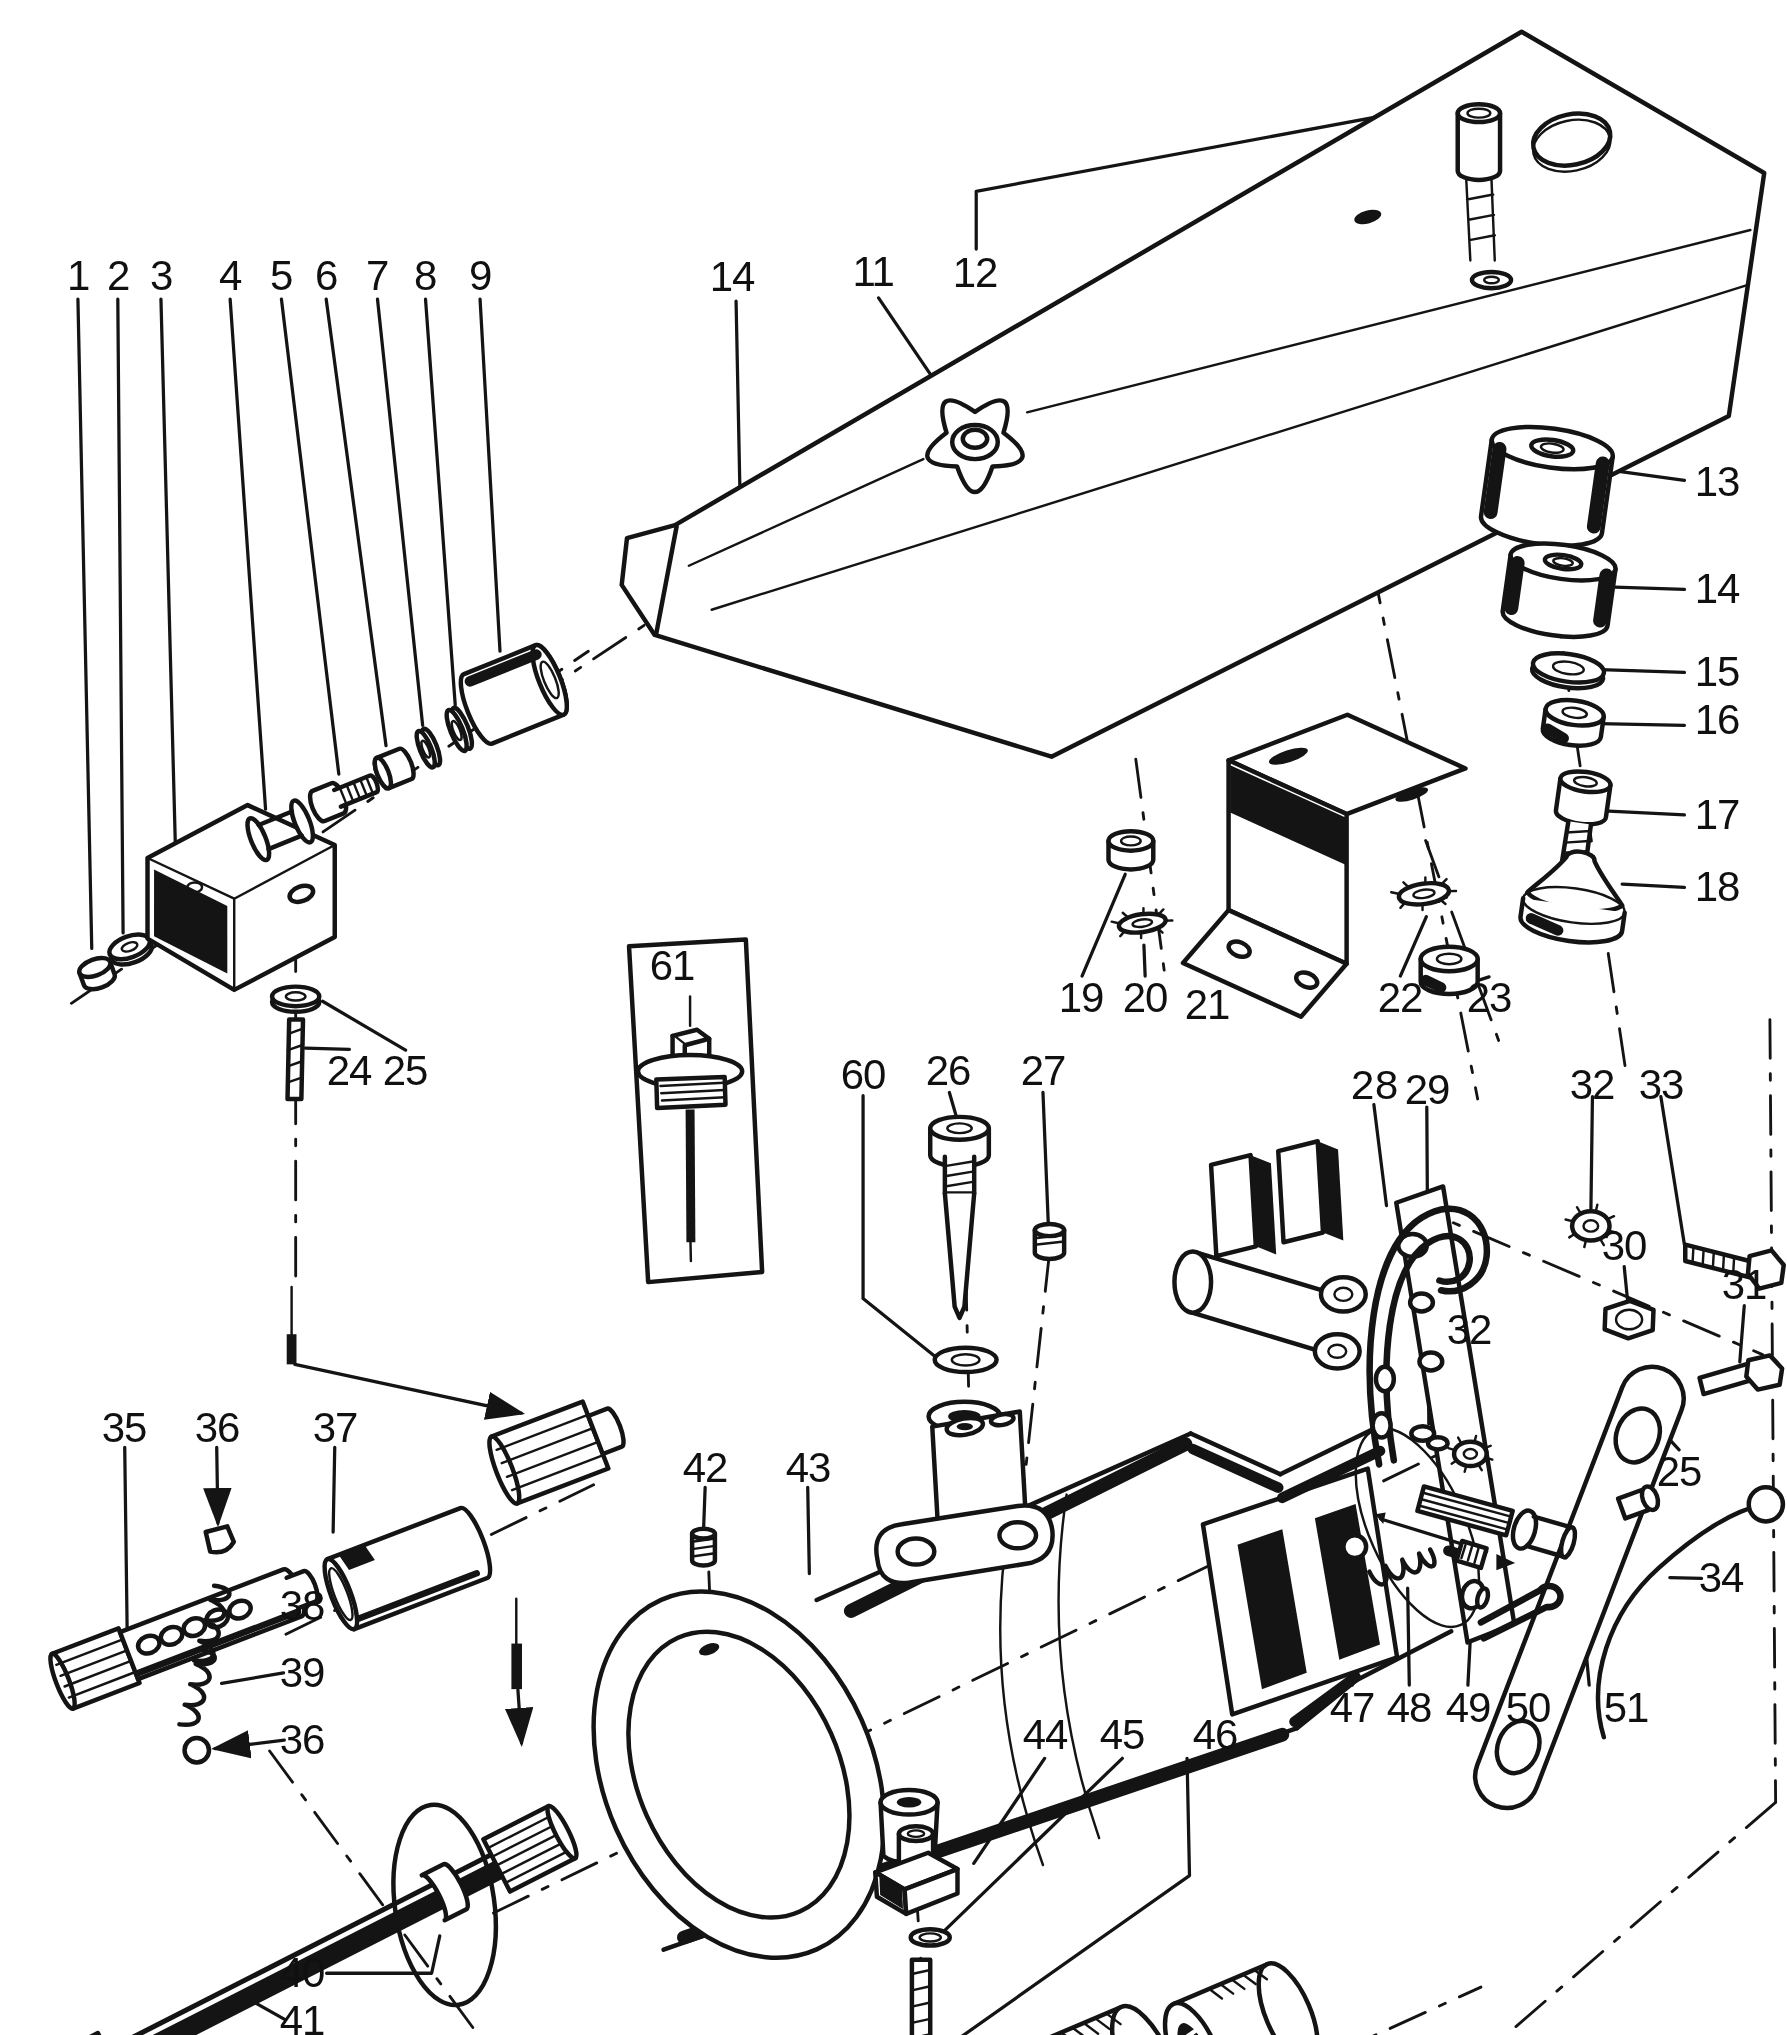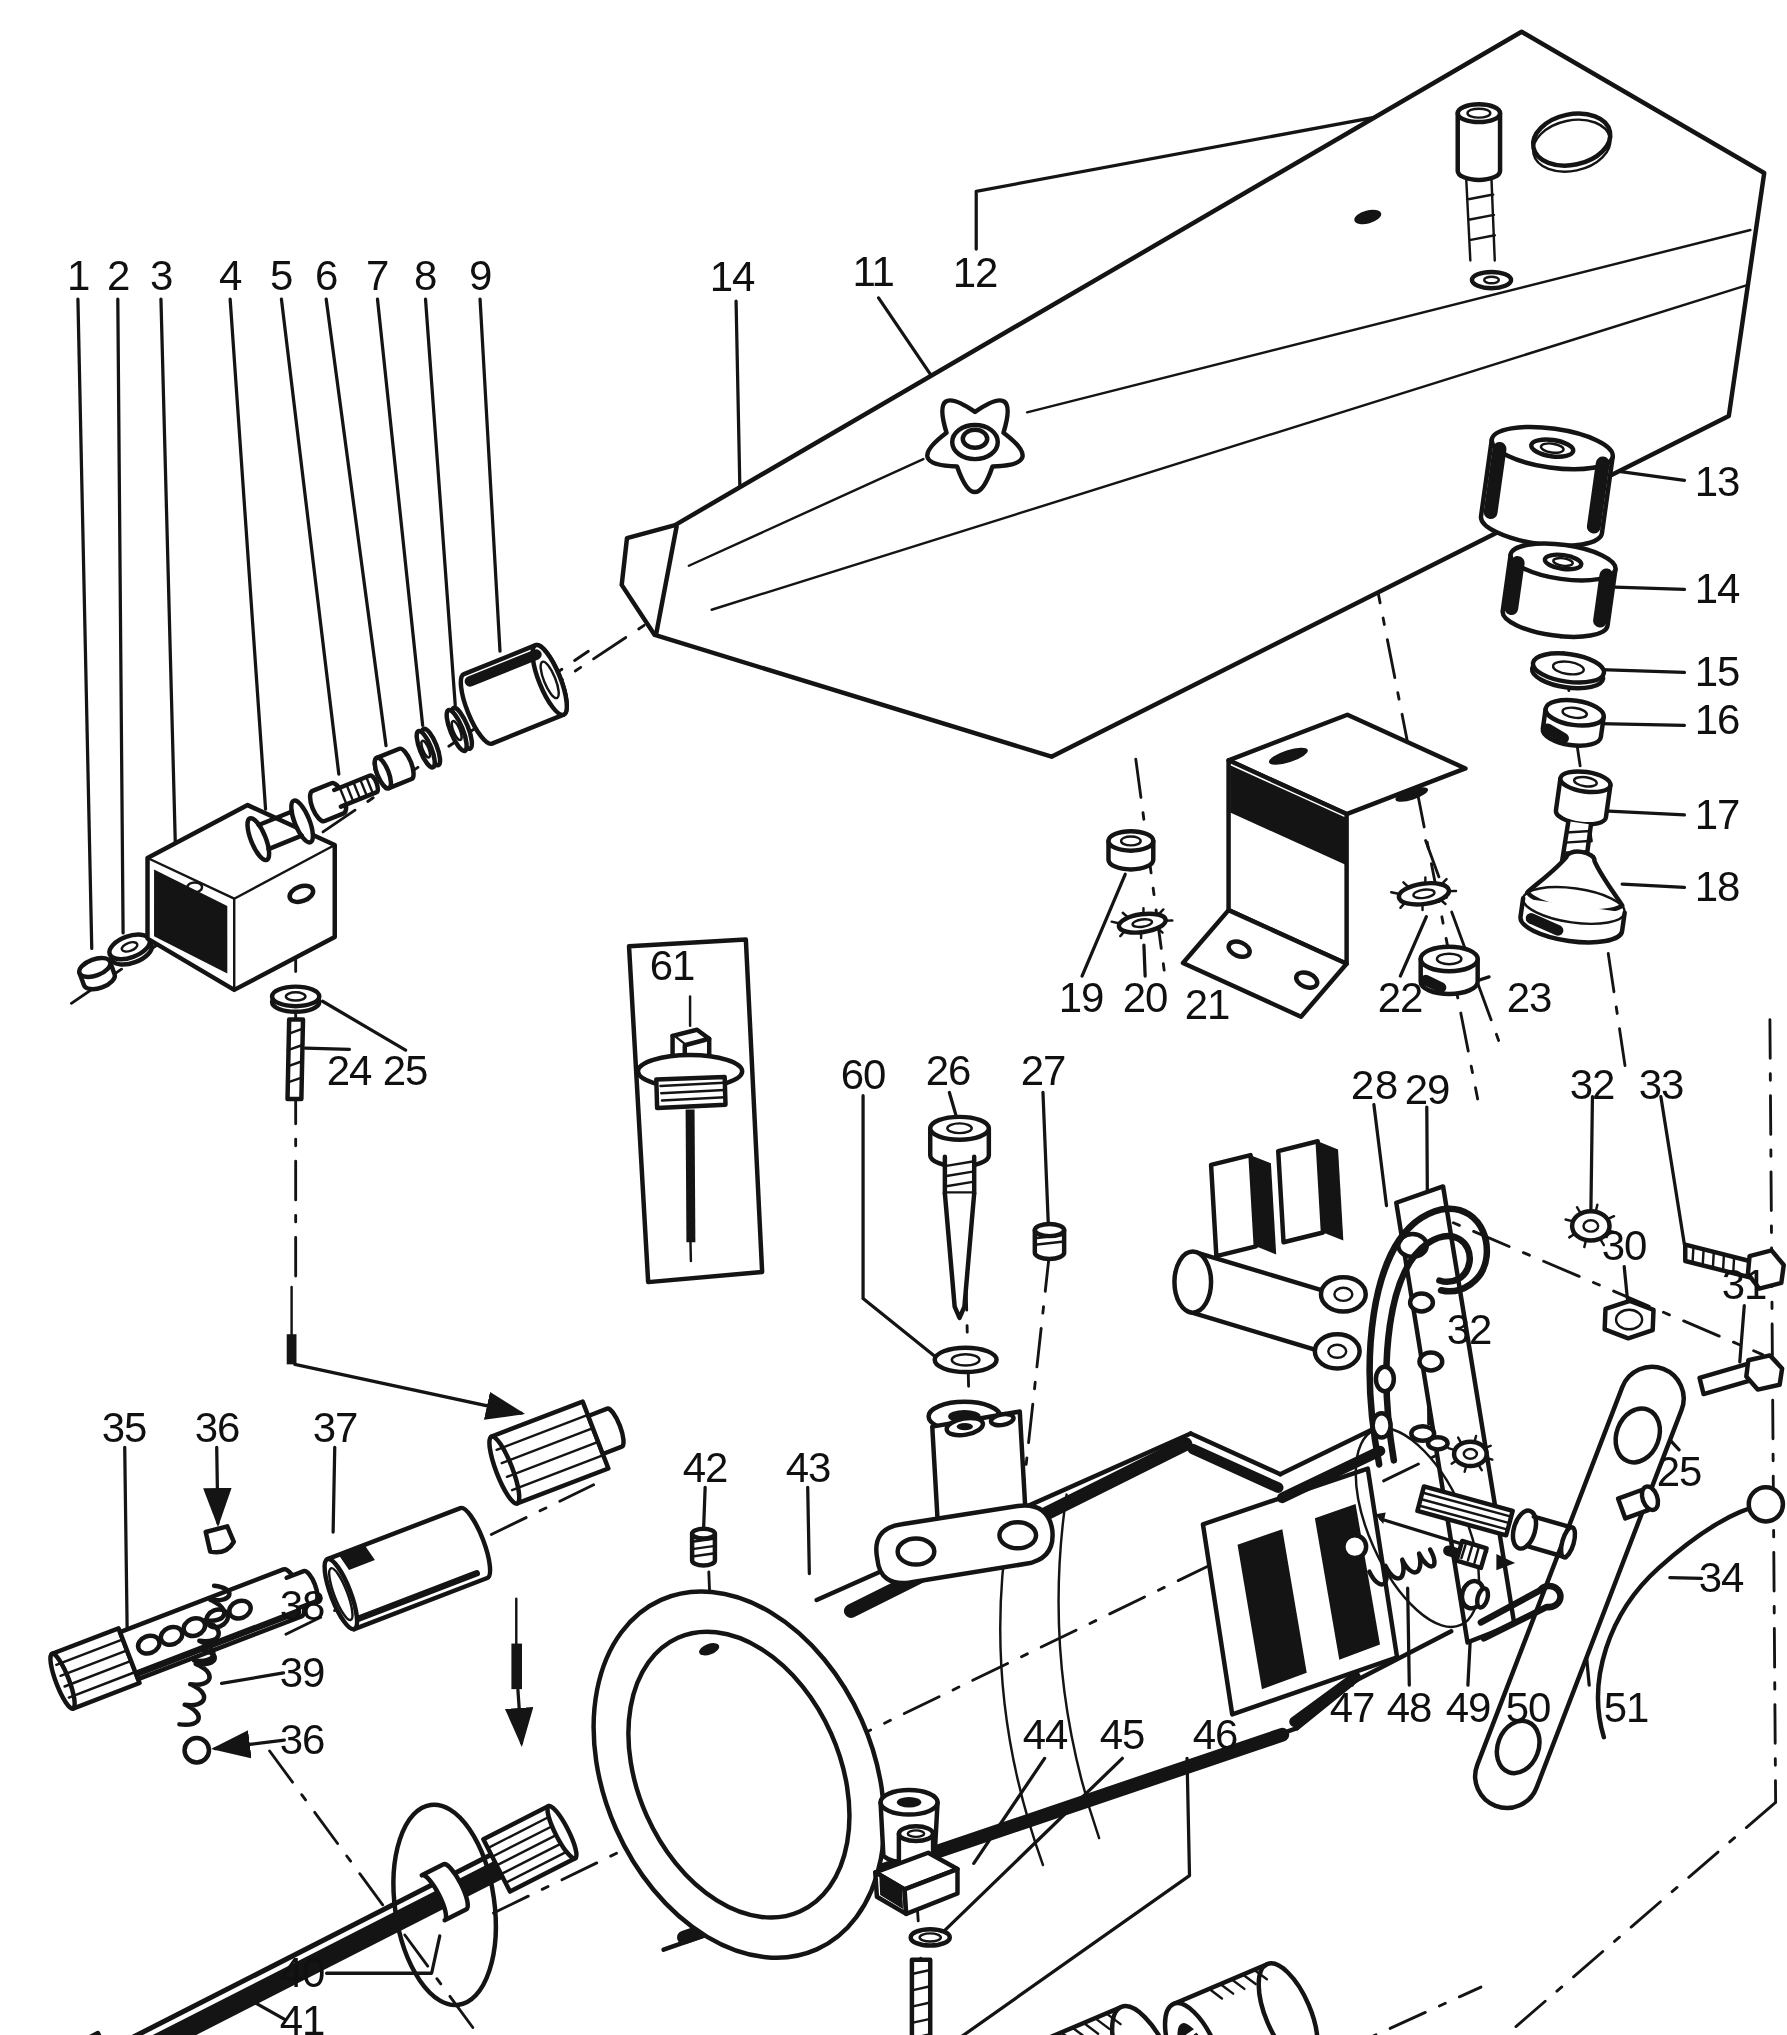--- a/index.html
+++ b/index.html
@@ -622,21 +622,21 @@
       <div class="part-label" style="left: 1717px; top: 482px;">13</div>
       <div class="part-label" style="left: 1717px; top: 589px;">14</div>
       <div class="part-label" style="left: 1717px; top: 672px;">15</div>
       <div class="part-label" style="left: 1717px; top: 696px; margin-top: 24px;">16</div>
       <div class="part-label" style="left: 1717px; top: 815px; text-align: center;">17</div>
       <div class="part-label" style="left: 1717px; top: 887px; text-align: right;">18</div>
       <div class="part-label" style="left: 1081px; top: 998px;">19</div>
       <div class="part-label" style="left: 1145px; top: 998px;">20</div>
       <div class="part-label" style="left: 1163px; top: 1005px; margin-left: 44px;">21</div>
       <div class="part-label" style="left: 1400px; top: 998px;">22</div>
-      <div class="part-label" style="left: 1489px; top: 998px; margin-left: 40px;">23</div>
+      <div class="part-label" style="left: 1489px; top: 998px;">23</div>
       <div class="part-label" style="left: 349px; top: 1071px;">24</div>
       <div class="part-label" style="left: 405px; top: 1071px;">25</div>
       <div class="part-label" style="left: 672px; top: 966px;">61</div>
       <div class="part-label" style="left: 863px; top: 1075px;">60</div>
       <div class="part-label" style="left: 948px; top: 1071px;">26</div>
       <div class="part-label" style="left: 1043px; top: 1071px;">27</div>
       <div class="part-label" style="left: 1374px; top: 1088px; font-family: Liberation Mono, monospace;">28</div>
       <div class="part-label" style="left: 1427px; top: 1090px;">29</div>
       <div class="part-label" style="left: 1592px; top: 1085px;">32</div>
       <div class="part-label" style="left: 1661px; top: 1085px;">33</div>

